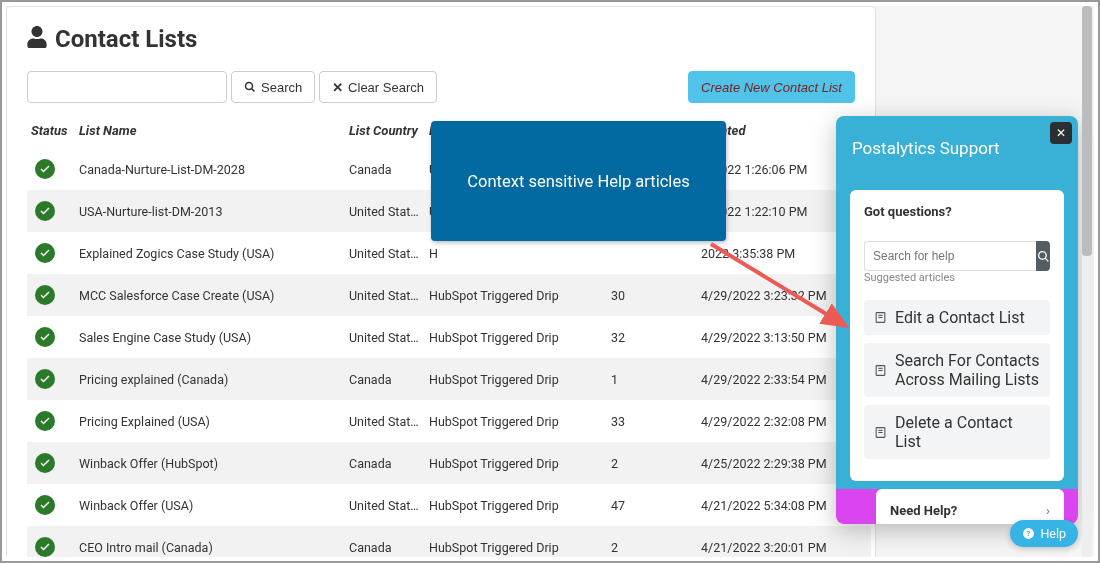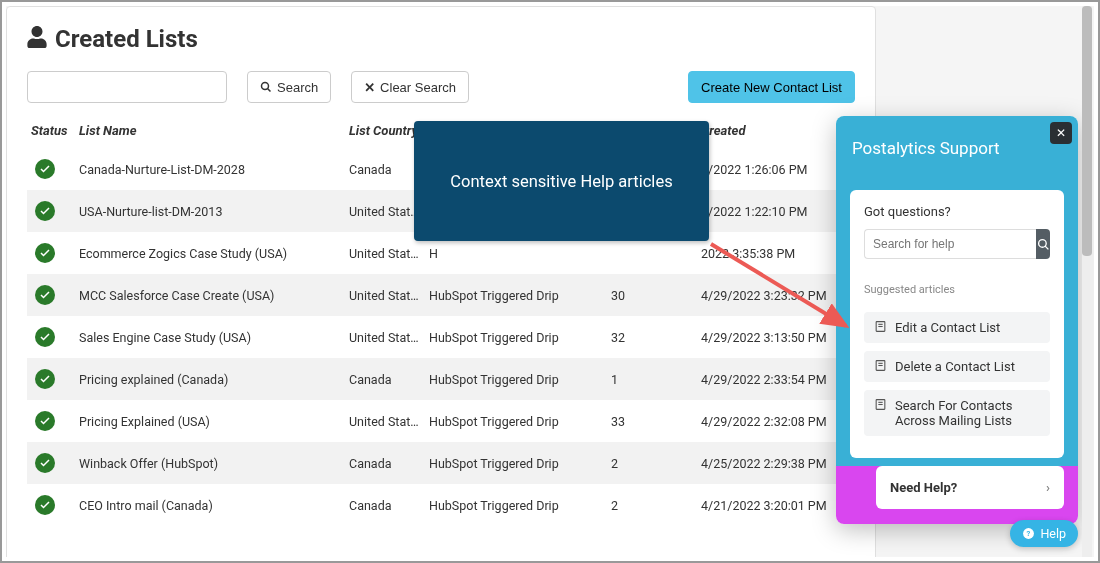--- a/index.html
+++ b/index.html
@@ -27,30 +27,30 @@
     margin: 0;
     padding: 18px 20px 0 20px;
     width: 870px;
     height: 555px;
     overflow: hidden;
     position: relative;
   }
   .title-row { display: flex; align-items: center; gap: 8px; margin-bottom: 18px; }
   .title-row h1 { font-size: 24px; font-weight: 700; color: #333; }
   .user-icon svg { width: 20px; height: 22px; fill:#333;}
-  .controls { display: flex; align-items: center; gap: 20px; margin-bottom: 14px; }
+  .controls { display: flex; align-items: center; gap: 4px; margin-bottom: 14px; }
   .text-input {
     width: 200px; height: 32px; border: 1px solid #ccc; border-radius: 4px; padding: 4px 8px; font-size: 13px;
   }
   .btn {
     height: 32px; padding: 0 12px; border: 1px solid #ccc; border-radius: 4px; background: #fff;
     font-size: 13px; color: #333; display: inline-flex; align-items: center; gap: 5px; cursor: pointer;
   }
   .btn-primary {
-    background: #4fc3e8; border-color: #4fc3e8; color: #000000; margin-left: auto;
+    background: #4fc3e8; border-color: #4fc3e8; color: #7f1d1d; margin-left: auto; font-style: italic;
   }
   .table { width: 100%; border-collapse: collapse; table-layout: fixed; }
   .table th {
     text-align: left; font-size: 13px; font-weight: 700; color: #333; padding: 6px 4px 10px 4px;
     white-space: nowrap; overflow: hidden; font-style: italic;
   }
   .table td {
     font-size: 12.5px; color: #333; padding: 11px 4px; white-space: nowrap; overflow: hidden;
     text-overflow: ellipsis;
   }
@@ -76,49 +76,49 @@
     overflow: hidden; display:flex; flex-direction:column;
   }
   .sp-head { background: #39b0d6; color:#fff; padding: 22px 16px 18px 16px; position:relative;}
   .sp-head h2 { font-size: 17px; font-weight:400; }
   .sp-close {
     position:absolute; top:6px; right:6px; width:22px;height:22px; background:#2a2f33; color:#fff;
     border-radius:4px; display:flex;align-items:center;justify-content:center;font-size:12px;cursor:pointer;
   }
   .sp-body { padding: 14px 14px 8px 14px; flex:1; background:#39b0d6; }
   .sp-inner { background:#fff; border-radius:6px; padding:14px; height:100%; display:flex;flex-direction:column;}
-  .sp-q { font-size:13px; font-weight:400; color:#333; margin-bottom:10px;}
-  .sp-search { display:flex; gap:0; margin-bottom:24px;}
+  .sp-q { font-size:13px; font-weight:700; color:#333; margin-bottom:22px;}
+  .sp-search { display:flex; gap:0; margin-bottom:0;}
   .sp-search input {
     flex:1; height:30px; border:1px solid #ddd; border-right:none; border-radius:4px 0 0 4px;
     padding:0 8px; font-size:12px;
   }
   .sp-search .sbtn {
     width:30px;height:30px;background:#545d64;border:none;border-radius:0 4px 4px 0;
     display:flex;align-items:center;justify-content:center;cursor:pointer;
   }
   .sp-search .sbtn svg{width:13px;height:13px;stroke:#fff;fill:none;}
   .sp-sugg { font-size:11px;color:#888;margin-bottom:16px;}
   .sp-item {
-    background:#f3f4f5; border-radius:4px; padding:8px 10px; font-size:13px; color:#333;
-    margin-bottom:8px; display:flex;align-items:flex-start;gap:8px;cursor:pointer;
+    background:#f3f4f5; border-radius:4px; padding:8px 10px; font-size:16px; color:#333;
+    margin-bottom:8px; display:flex;align-items:center;gap:8px;cursor:pointer;
   }
   .sp-item svg{width:13px;height:13px;stroke:#555;fill:none;flex-shrink:0;}
   .sp-need {
     background:#fff;border-radius:6px;margin:0 14px 14px 14px;padding:14px;
     display:flex;align-items:center;justify-content:space-between;
     font-size:13px;font-weight:700;color:#333;cursor:pointer;
   }
   .sp-need-wrap{background:#d946ef;padding-bottom:14px;padding-left:26px;}
   .chev{font-size:13px;color:#888;}
 
   
   .callout {
-    position:absolute; top:115px; left:408px; width:295px; height:120px;
-    background:#0c4a6e; color:#fff; border-radius:4px;
+    position:absolute; top:115px; left:425px; width:295px; height:120px;
+    background:#0369a1; color:#fff; border-radius:4px;
     display:flex; align-items:center; justify-content:center;
     font-size:16.5px; box-shadow: 1px 2px 4px rgba(0,0,0,0.25);
     z-index:5;
   }
   .arrow-svg{position:absolute; top:230px; left:700px; z-index:5; pointer-events:none;}
 
   .help-pill{
     position:absolute; bottom:10px; right:16px; background:#35b4e5;color:#fff;
     border-radius:16px; padding:6px 12px;font-size:12.5px;display:flex;align-items:center;gap:5px;
     box-shadow:0 2px 6px rgba(0,0,0,0.2); cursor:pointer;
@@ -131,21 +131,21 @@
 <body>
 
 <div class="outer">
   <div class="card">
     <div class="title-row">
       <span class="user-icon">
         <svg viewBox="0 0 448 512">
             <path d="M224 256c70.7 0 128-57.3 128-128S294.7 0 224 0 96 57.3 96 128s57.3 128 128 128zm89.6 32h-16.7c-22.2 10.2-46.9 16-72.9 16s-50.6-5.8-72.9-16h-16.7C60.2 288 0 348.2 0 422.4V464c0 26.5 21.5 48 48 48h352c26.5 0 48-21.5 48-48v-41.6c0-74.2-60.2-134.4-134.4-134.4z"></path>
           </svg>
       </span>
-      <h1>Created Lists</h1>
+      <h1>Contact Lists</h1>
     </div>
 
     <div class="controls">
       <input class="text-input" type="text" value="" style="">
       <button class="btn">
         <svg width="12" height="12" viewBox="0 0 24 24" fill="none" stroke="#333" stroke-width="3">
             <circle cx="10" cy="10" r="7"></circle>
             <line x1="21" y1="21" x2="15" y2="15"></line>
           </svg>
         <span>Search</span>
@@ -206,21 +206,21 @@
             <td></td>
             <td>7/2022 1:22:10 PM</td>
             <td></td>
           </tr>
           <tr>
             <td><span class="status-dot">
                 <svg viewBox="0 0 24 24">
                   <path d="M20 6L9 17l-5-5" stroke="#fff" stroke-width="3" fill="none"></path>
                 </svg>
               </span></td>
-            <td>Ecommerce Zogics Case Study (USA)</td>
+            <td>Explained Zogics Case Study (USA)</td>
             <td>United States</td>
             <td>H</td>
             <td></td>
             <td>2022 3:35:38 PM</td>
             <td></td>
           </tr>
           <tr>
             <td><span class="status-dot">
                 <svg viewBox="0 0 24 24">
                   <path d="M20 6L9 17l-5-5" stroke="#fff" stroke-width="3" fill="none"></path>
@@ -276,20 +276,33 @@
             <td><span class="status-dot">
                 <svg viewBox="0 0 24 24">
                   <path d="M20 6L9 17l-5-5" stroke="#fff" stroke-width="3" fill="none"></path>
                 </svg>
               </span></td>
             <td>Winback Offer (HubSpot)</td>
             <td>Canada</td>
             <td>HubSpot Triggered Drip</td>
             <td>2</td>
             <td>4/25/2022 2:29:38 PM</td>
+            <td></td>
+          </tr>
+          <tr>
+            <td><span class="status-dot">
+                <svg viewBox="0 0 24 24">
+                  <path d="M20 6L9 17l-5-5" stroke="#fff" stroke-width="3" fill="none"></path>
+                </svg>
+              </span></td>
+            <td>Winback Offer (USA)</td>
+            <td>United States</td>
+            <td>HubSpot Triggered Drip</td>
+            <td>47</td>
+            <td>4/21/2022 5:34:08 PM</td>
             <td></td>
           </tr>
           <tr>
             <td><span class="status-dot">
                 <svg viewBox="0 0 24 24">
                   <path d="M20 6L9 17l-5-5" stroke="#fff" stroke-width="3" fill="none"></path>
                 </svg>
               </span></td>
             <td>CEO Intro mail (Canada)</td>
             <td>Canada</td>
@@ -340,29 +353,29 @@
                 <line x1="8" y1="12" x2="16" y2="12"></line>
               </svg>
               <span>Edit a Contact List</span>
             </div>
             <div class="sp-item">
               <svg viewBox="0 0 24 24" stroke-width="2">
                 <rect x="4" y="3" width="16" height="18" rx="1"></rect>
                 <line x1="8" y1="8" x2="16" y2="8"></line>
                 <line x1="8" y1="12" x2="16" y2="12"></line>
               </svg>
-              <span>Delete a Contact List</span>
+              <span>Search For Contacts Across Mailing Lists</span>
             </div>
             <div class="sp-item">
               <svg viewBox="0 0 24 24" stroke-width="2">
                 <rect x="4" y="3" width="16" height="18" rx="1"></rect>
                 <line x1="8" y1="8" x2="16" y2="8"></line>
                 <line x1="8" y1="12" x2="16" y2="12"></line>
               </svg>
-              <span>Search For Contacts Across Mailing Lists</span>
+              <span>Delete a Contact List</span>
             </div>
           </div>
       </div>
     </div>
     <div class="sp-need-wrap">
       <div class="sp-need">
         <span>Need Help?</span>
         <span class="chev">›</span>
       </div>
     </div>

